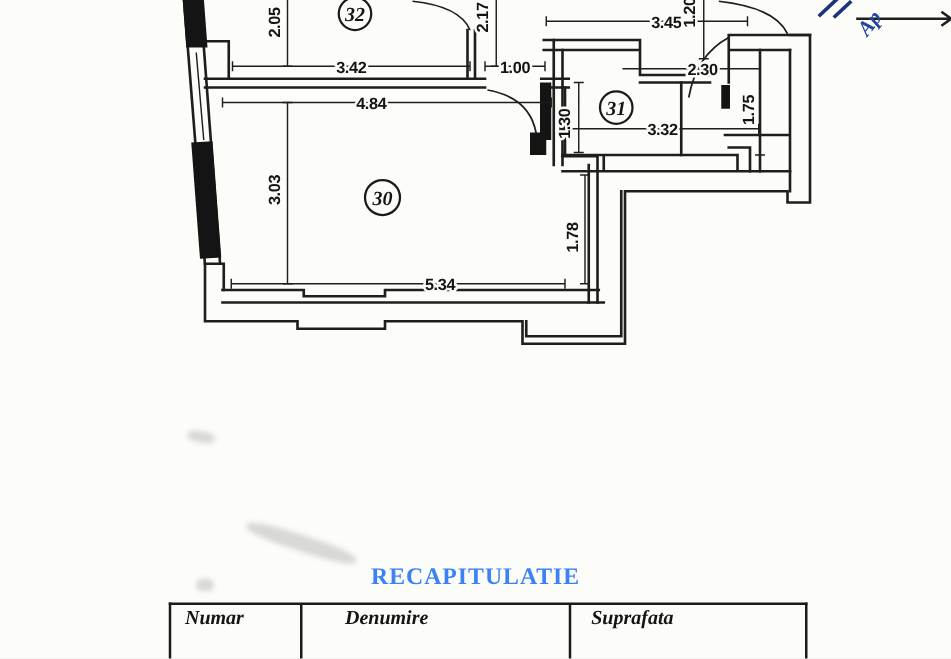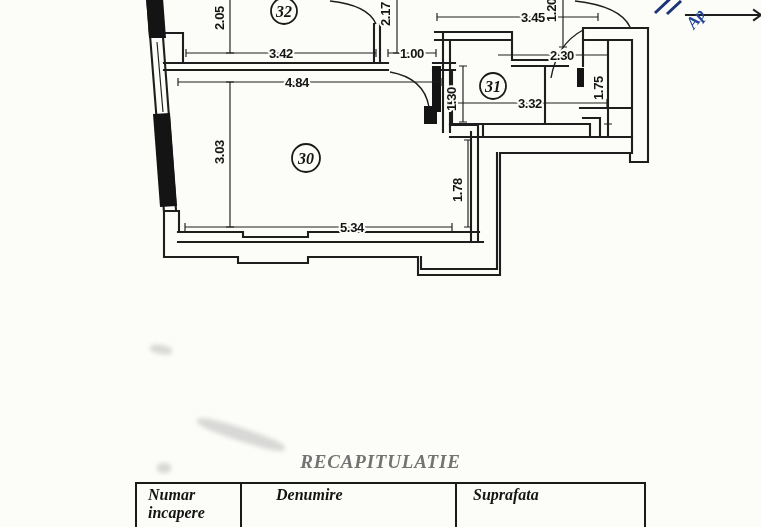--- a/index.html
+++ b/index.html
@@ -22,21 +22,21 @@
     font-family:"Liberation Serif",serif;font-style:italic;font-weight:bold;
     font-size:16px;fill:#141414;text-anchor:middle;
   }
   text.blue-note{
     font-family:"Liberation Serif",serif;font-style:italic;font-weight:bold;
     font-size:17px;fill:#24459a;text-anchor:middle;
   }
   .smudge{position:absolute;background:rgba(150,150,148,0.35);filter:blur(2px);border-radius:40%;}
   .recap-title{
     position:absolute;left:0;top:451px;width:761px;text-align:center;
-    font-style:italic;font-weight:bold;font-size:19px;letter-spacing:0.8px;color:#737373;
+    font-weight:bold;font-size:19px;letter-spacing:0.8px;color:#3b82f6;
   }
   .recap-table{
     position:absolute;left:135px;top:482px;width:511px;height:45px;
     border:2.5px solid #1a1a1a;border-bottom:none;display:flex;box-sizing:border-box;
     background:transparent;
   }
   .recap-cell{
     box-sizing:border-box;padding-top:2px;
     font-style:italic;font-weight:bold;font-size:16px;line-height:17.5px;color:#141414;
   }
@@ -131,21 +131,20 @@
 
   <div class="smudge" style="left:150px;top:345px;width:22px;height:9px;transform:rotate(10deg);"></div>
   <div class="smudge" style="left:195px;top:428px;width:92px;height:13px;transform:rotate(18deg);"></div>
   <div class="smudge" style="left:157px;top:463px;width:14px;height:10px;"></div>
 
   <div class="recap-title">RECAPITULATIE</div>
 
   <div class="recap-table">
     <div class="recap-cell c1">
       <div>Numar</div>
-      <div>incapere</div>
     </div>
     <div class="recap-cell c2">
       <div>Denumire</div>
     </div>
     <div class="recap-cell c3">
       <div>Suprafata</div>
     </div>
   </div>
 
 </div>

